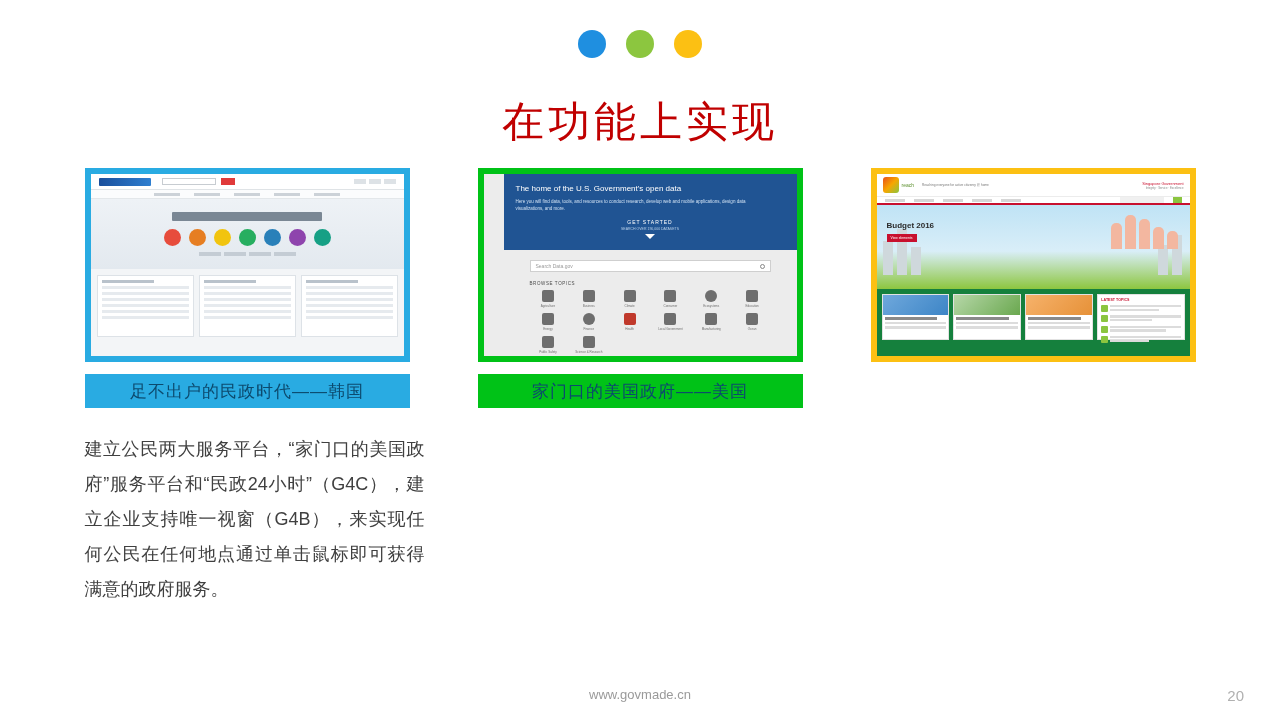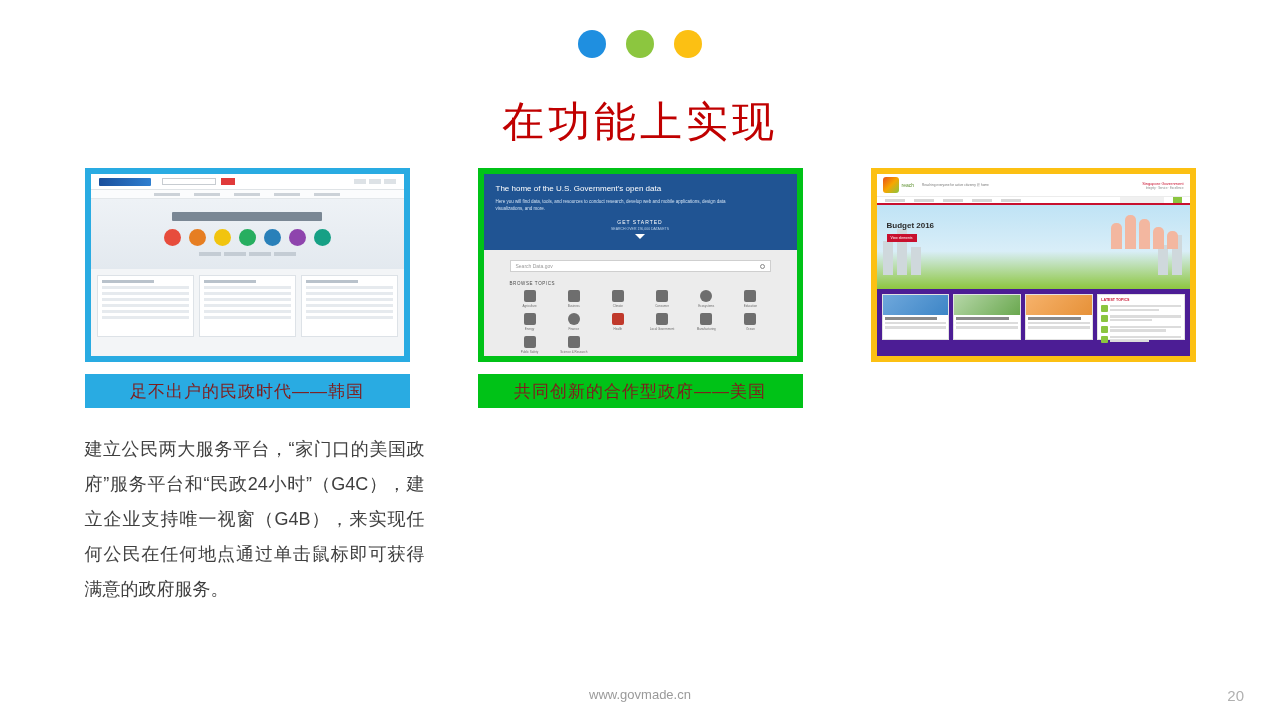--- a/index.html
+++ b/index.html
@@ -52,21 +52,21 @@
     width: 325px; height: 194px;
     border: 6px solid #000;
     background: #ffffff;
     overflow: hidden;
     position: relative;
   }
   .caption {
     margin-top: 12px;
     width: 325px; height: 34px;
     display: flex; align-items: center; justify-content: center;
-    color: #7f1d1d;
+    color: #0c4a6e;
     font-size: 17px;
     letter-spacing: 1px;
   }
   .body-text {
     margin-top: 24px;
     width: 340px;
     font-size: 18px;
     line-height: 35px;
     color: #404040;
     text-align: justify;
@@ -107,40 +107,40 @@
   .kr-tabs { display: flex; gap: 3px; }
   .kr-tabs i { display: block; width: 22px; height: 4px; background: #c4ccd4; }
   .kr-icons { display: flex; gap: 8px; margin-top: 2px; }
   .kr-icons span { width: 17px; height: 17px; border-radius: 50%; display: block; }
   .kr-cards { display: flex; gap: 5px; padding: 6px; }
   .kr-card { flex: 1; background: #fff; border: 1px solid #dde2e7; height: 62px; padding: 4px; }
   .kr-card .bar { height: 3px; background: #e6eaee; margin-bottom: 3px; }
   .kr-card .bar.h { background: #b9c2cb; width: 60%; }
 
   
-  .us { width: 100%; height: 100%; background: #ececec; font-size: 4px; }
+  .us { width: 100%; height: 100%; background: #ececec; font-size: 4px; padding-left: 20px; }
   .us-hero { height: 76px; background: #205493; color: #fff; padding: 10px 12px; }
   .us-hero h4 { margin: 0 0 5px 0; font-size: 8px; font-weight: normal; }
   .us-hero p { margin: 0; font-size: 4.5px; line-height: 7px; color: #cfe0f2; max-width: 230px; }
   .us-get { text-align: center; margin-top: 7px; font-size: 5px; letter-spacing: 1px; }
   .us-get .sub { font-size: 3.5px; color: #b9d0e8; letter-spacing: 0; margin-top: 2px; }
   .us-arrow { width: 0; height: 0; border-left: 5px solid transparent; border-right: 5px solid transparent;
               border-top: 5px solid #fff; margin: 3px auto 0; }
   .us-searchbar { margin: 10px 26px 0; height: 12px; background: #fff; border: 1px solid #cfcfcf;
                   display: flex; align-items: center; padding: 0 5px; color: #9b9b9b; font-size: 5px; }
   .us-searchbar .mag { margin-left: auto; width: 5px; height: 5px; border: 1px solid #888; border-radius: 50%; }
   .us-browse { margin: 9px 26px 4px; font-size: 4.5px; color: #4a4a4a; letter-spacing: 0.6px; }
   .us-grid { margin: 0 26px; display: grid; grid-template-columns: repeat(6, 1fr); gap: 5px 4px; }
   .us-cell { text-align: center; }
   .us-cell .ic { width: 12px; height: 12px; margin: 0 auto 2px; background: #6e6e6e;
                  -webkit-mask-size: contain; }
   .us-cell .lb { font-size: 3px; color: #6e6e6e; }
 
   
-  .sg { width: 100%; height: 100%; background: #4c1d95; font-size: 4px; }
+  .sg { width: 100%; height: 100%; background: #15803d; font-size: 4px; }
   .sg-top { height: 22px; background: #fff; display: flex; align-items: center; padding: 0 6px; }
   .sg-logo { width: 16px; height: 16px; border-radius: 3px;
              background: linear-gradient(135deg,#e84e1b,#f7a600,#8bc53f); }
   .sg-reach { font-size: 5px; color: #5a8f2c; margin-left: 3px; }
   .sg-tag { font-size: 3.2px; color: #777; margin-left: 8px; line-height: 5px; }
   .sg-gov { margin-left: auto; text-align: right; }
   .sg-gov .l1 { font-size: 4px; color: #c8102e; }
   .sg-gov .l2 { font-size: 2.8px; color: #888; }
   .sg-nav { height: 9px; background: #ffffff; border-top: 1px solid #ececec; border-bottom: 2px solid #c8102e;
             display: flex; align-items: center; gap: 9px; padding: 0 8px; }
@@ -327,21 +327,21 @@
                 <div class="ic" style="border-radius:2px"></div>
                 <div class="lb">Public Safety</div>
               </div>
             <div class="us-cell">
                 <div class="ic" style="border-radius:2px"></div>
                 <div class="lb">Science &amp; Research</div>
               </div>
           </div>
         </div>
       </div>
-      <div class="caption" style="background:#00c217">共同创新的合作型政府——美国</div>
+      <div class="caption" style="background:#00c217">家门口的美国政府——美国</div>
     </div>
 
     <div class="col">
       <div class="thumb-frame" style="border-color:#fcc013">
         <div class="sg">
           <div class="sg-top">
             <div class="sg-logo"></div>
             <div class="sg-reach">reach</div>
             <div class="sg-tag">Reaching everyone for active citizenry @ home</div>
             <div class="sg-gov">

